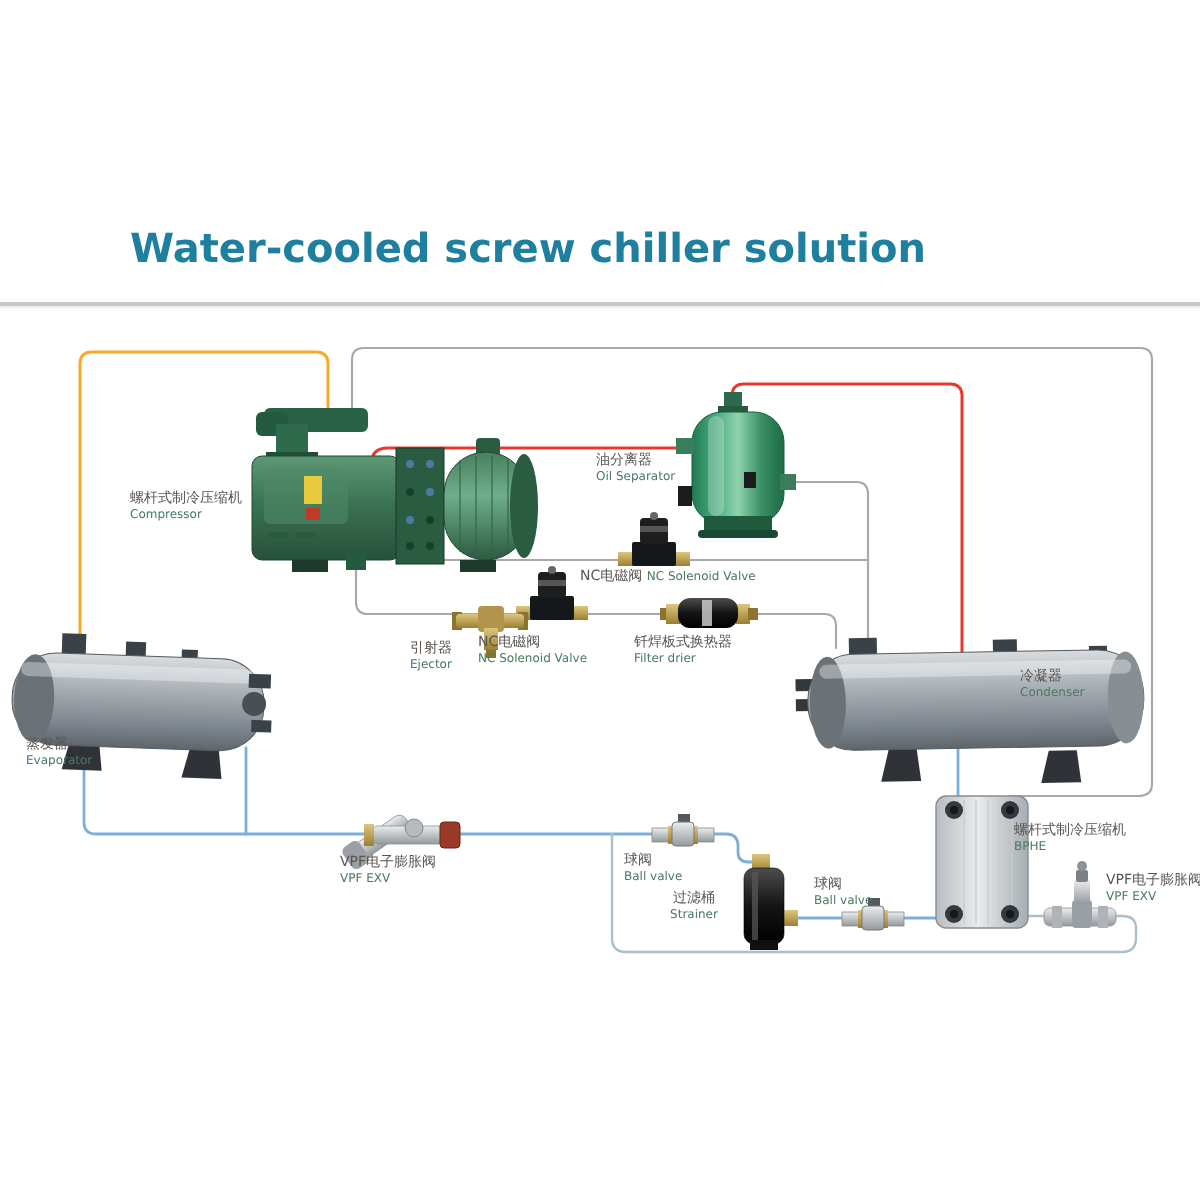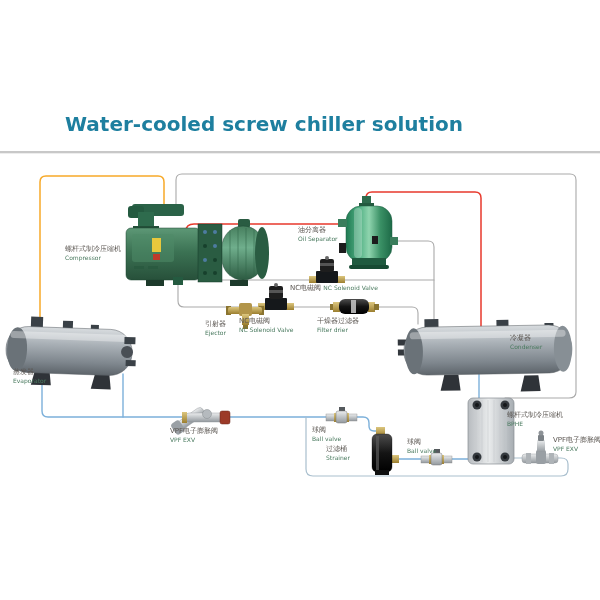--- a/index.html
+++ b/index.html
@@ -6,21 +6,21 @@
   .canvas{position:relative;width:600px;height:600px;background:#fff;overflow:hidden;
           font-family:"DejaVu Sans","Liberation Sans",sans-serif;}
   .title{position:absolute;left:0;top:112px;width:528px;text-align:center;
          font-size:20px;font-weight:bold;color:#1e7f9f;letter-spacing:0px;}
   .divider{position:absolute;left:0;top:151px;width:600px;height:2px;background:#c8c8c8;
            box-shadow:0 1px 0 #ededed;}
   .layer{position:absolute;left:0;top:0;}
   .lbl{position:absolute;color:#5a5550;font-size:7px;line-height:1.25;white-space:nowrap;}
   .lbl .en{font-size:6px;color:#4a7a5f;}
   .center{text-align:left;}
-  .right{text-align:left;}
+  .right{text-align:center;}
 </style>
 </head>
 <body>
 
 <div class="canvas">
 
   <div class="title">Water-cooled screw chiller solution</div>
   <div class="divider"></div>
 
   <svg class="layer" width="600" height="600" viewBox="0 0 600 600">
@@ -277,21 +277,21 @@
     <span class="zh">NC电磁阀</span>
     <span class="en">NC Solenoid Valve</span>
   </div>
 
   <div class="lbl center" style="left:239px;top:317px;width:74px">
     <div class="zh">NC电磁阀</div>
     <div class="en">NC Solenoid Valve</div>
   </div>
 
   <div class="lbl center" style="left:317px;top:317px;width:74px">
-    <div class="zh">干燥器过滤器</div>
+    <div class="zh">钎焊板式换热器</div>
     <div class="en">Filter drier</div>
   </div>
 
   <div class="lbl center" style="left:205px;top:320px;width:56px">
     <div class="zh">引射器</div>
     <div class="en">Ejector</div>
   </div>
 
   <div class="lbl" style="left:13px;top:368px;width:50px">
     <div class="zh">蒸发器</div>

